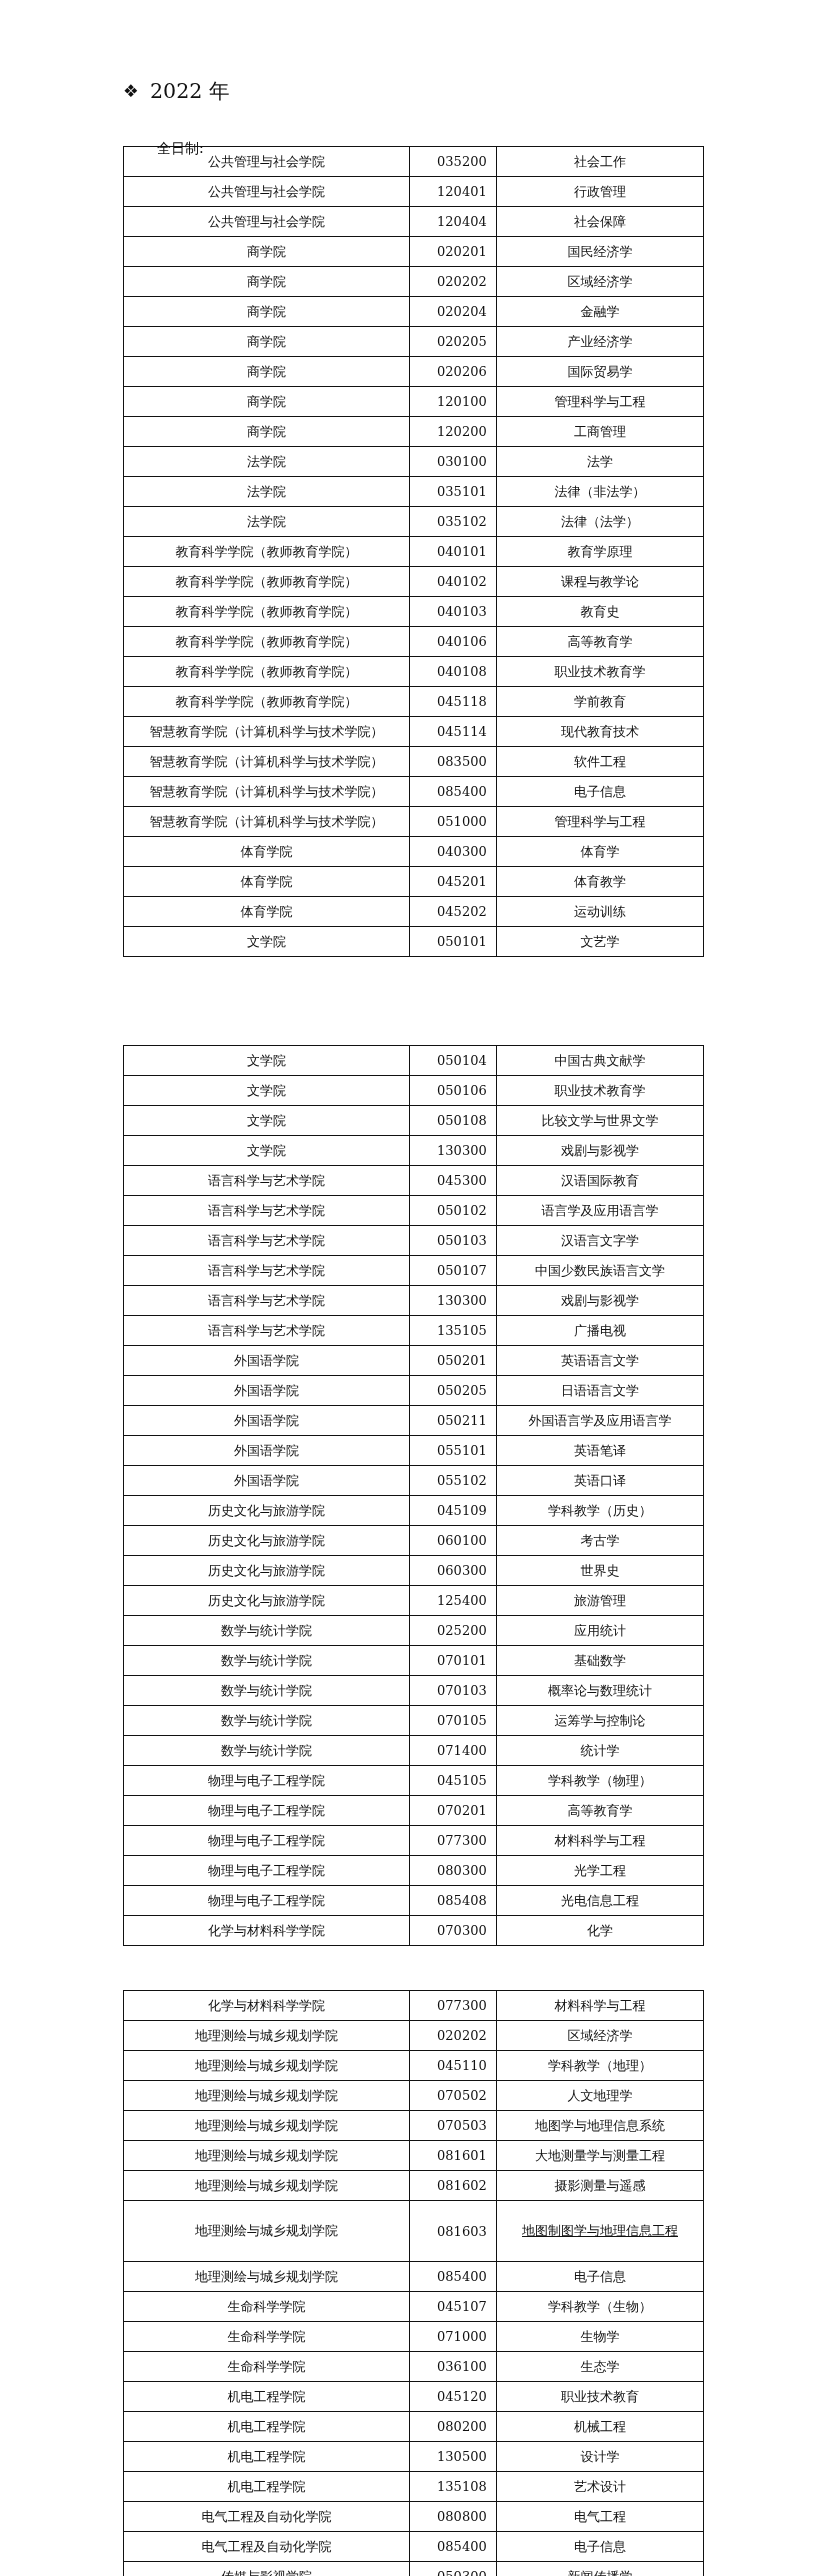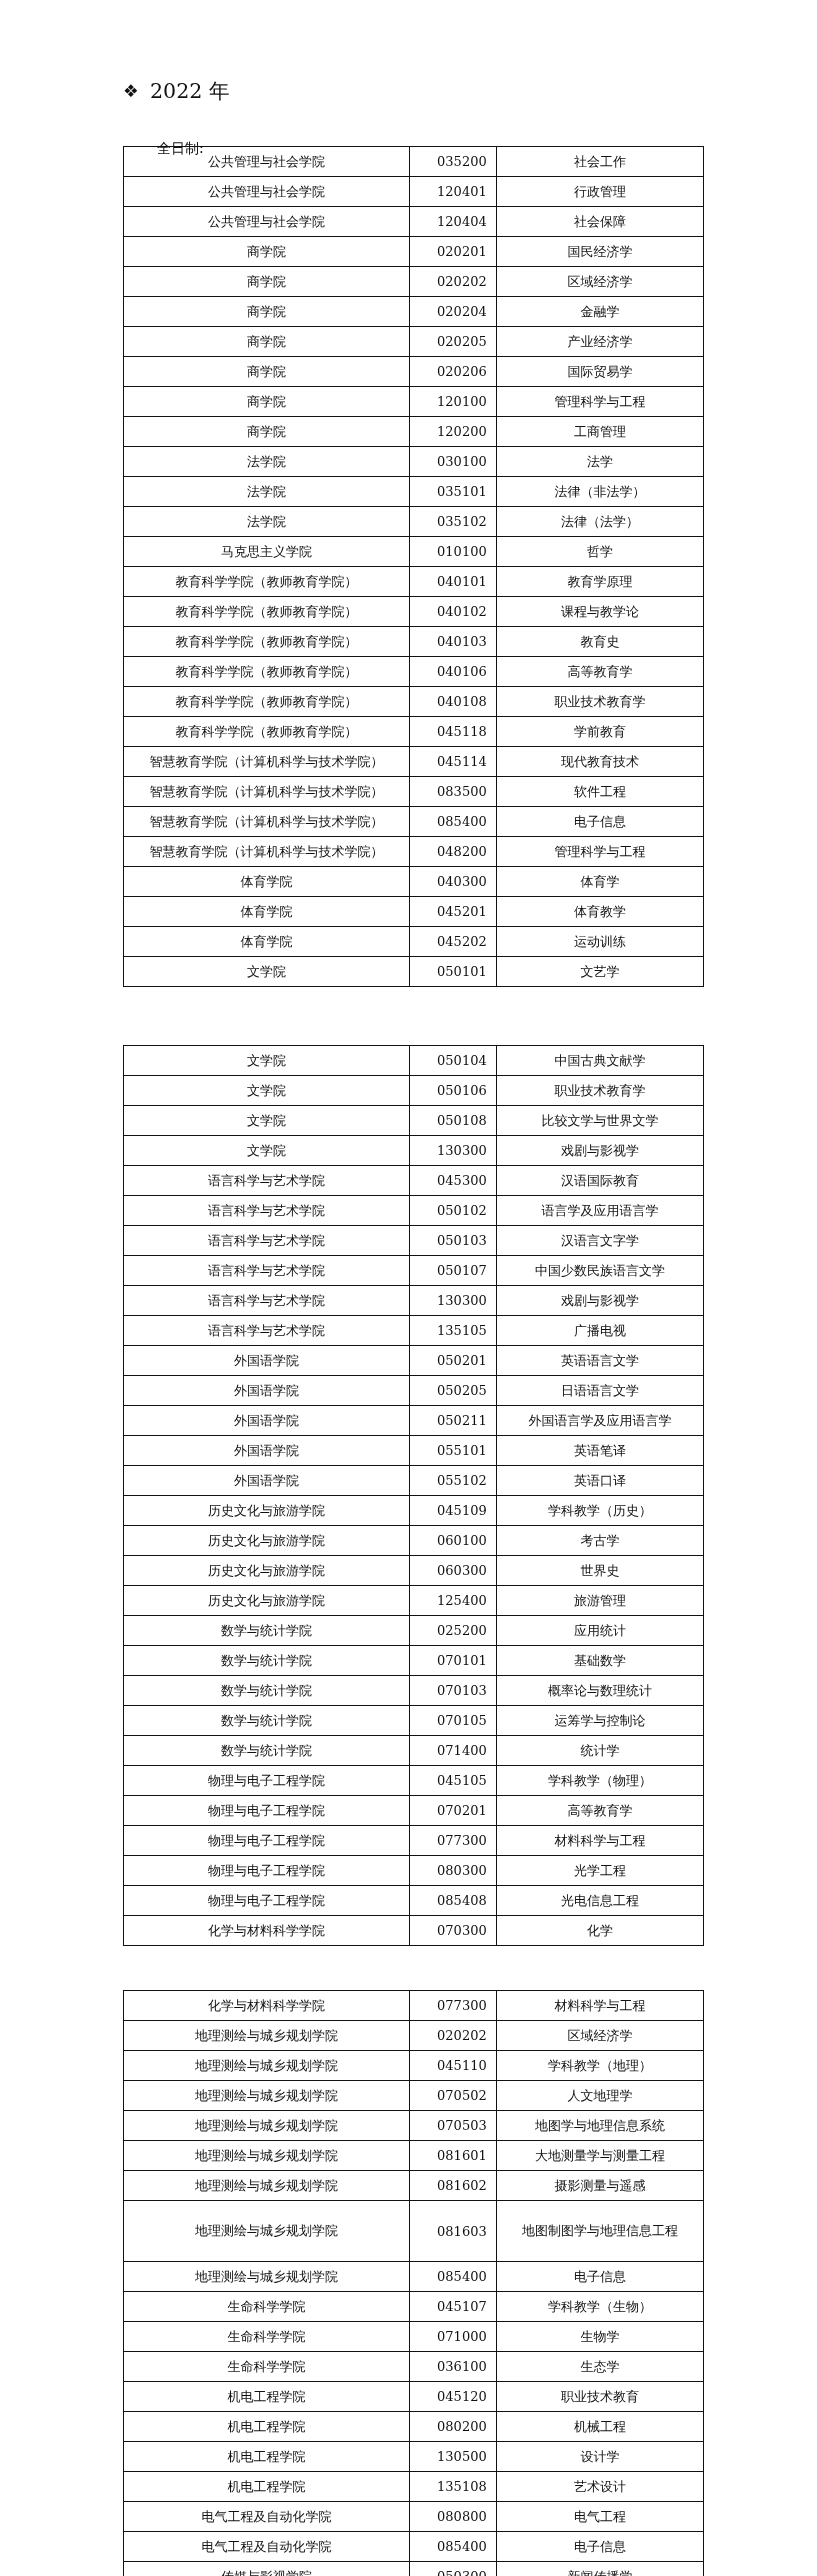--- a/index.html
+++ b/index.html
@@ -4,21 +4,21 @@
 <style>
   html, body { margin: 0; padding: 0; background: #ffffff; }
   body { width: 818px; height: 3353px; position: relative; overflow: hidden;
          font-family: "DejaVu Serif", "Liberation Serif", serif; color: #111; }
   .year-heading { position: absolute; left: 123px; top: 77px; font-size: 20.6px; line-height: 29px; display: flex; align-items: center; }
   .year-heading .diamond { font-size: 17.5px; margin-right: 11.3px; }
   .section-label { position: absolute; font-size: 14px; line-height: 26px; }
   table.grid { position: absolute; border-collapse: collapse; table-layout: fixed; left: 123px; }
   table.grid td { border: 1px solid #111; height: 29px; padding: 0; font-size: 13px; text-align: center; vertical-align: middle; white-space: nowrap; }
   table.grid td.code { text-align: right; padding-right: 9.3px; }
-  table.grid td.wrap { white-space: normal; line-height: 26px; padding: 0 25px; }
+  table.grid td.wrap { white-space: normal; line-height: 26px; padding: 0 25px; text-decoration: underline; }
   table.grid tr.tall td { height: 60px; }
   .ft col.c1 { width: 286px; } .ft col.c2 { width: 87px; } .ft col.c3 { width: 207px; }
 </style>
 </head>
 <body>
 
 <div class="year-heading">
   <span class="diamond">❖</span>
   <span>2022 年</span>
 </div>
@@ -91,25 +91,20 @@
         <td>法学院</td>
         <td class="code">035101</td>
         <td>法律（非法学）</td>
       </tr>
       <tr>
         <td>法学院</td>
         <td class="code">035102</td>
         <td>法律（法学）</td>
       </tr>
       <tr>
-        <td>马克思主义学院</td>
-        <td class="code">010100</td>
-        <td>哲学</td>
-      </tr>
-      <tr>
         <td>教育科学学院（教师教育学院）</td>
         <td class="code">040101</td>
         <td>教育学原理</td>
       </tr>
       <tr>
         <td>教育科学学院（教师教育学院）</td>
         <td class="code">040102</td>
         <td>课程与教学论</td>
       </tr>
       <tr>
@@ -142,21 +137,21 @@
         <td class="code">083500</td>
         <td>软件工程</td>
       </tr>
       <tr>
         <td>智慧教育学院（计算机科学与技术学院）</td>
         <td class="code">085400</td>
         <td>电子信息</td>
       </tr>
       <tr>
         <td>智慧教育学院（计算机科学与技术学院）</td>
-        <td class="code">048200</td>
+        <td class="code">051000</td>
         <td>管理科学与工程</td>
       </tr>
       <tr>
         <td>体育学院</td>
         <td class="code">040300</td>
         <td>体育学</td>
       </tr>
       <tr>
         <td>体育学院</td>
         <td class="code">045201</td>

